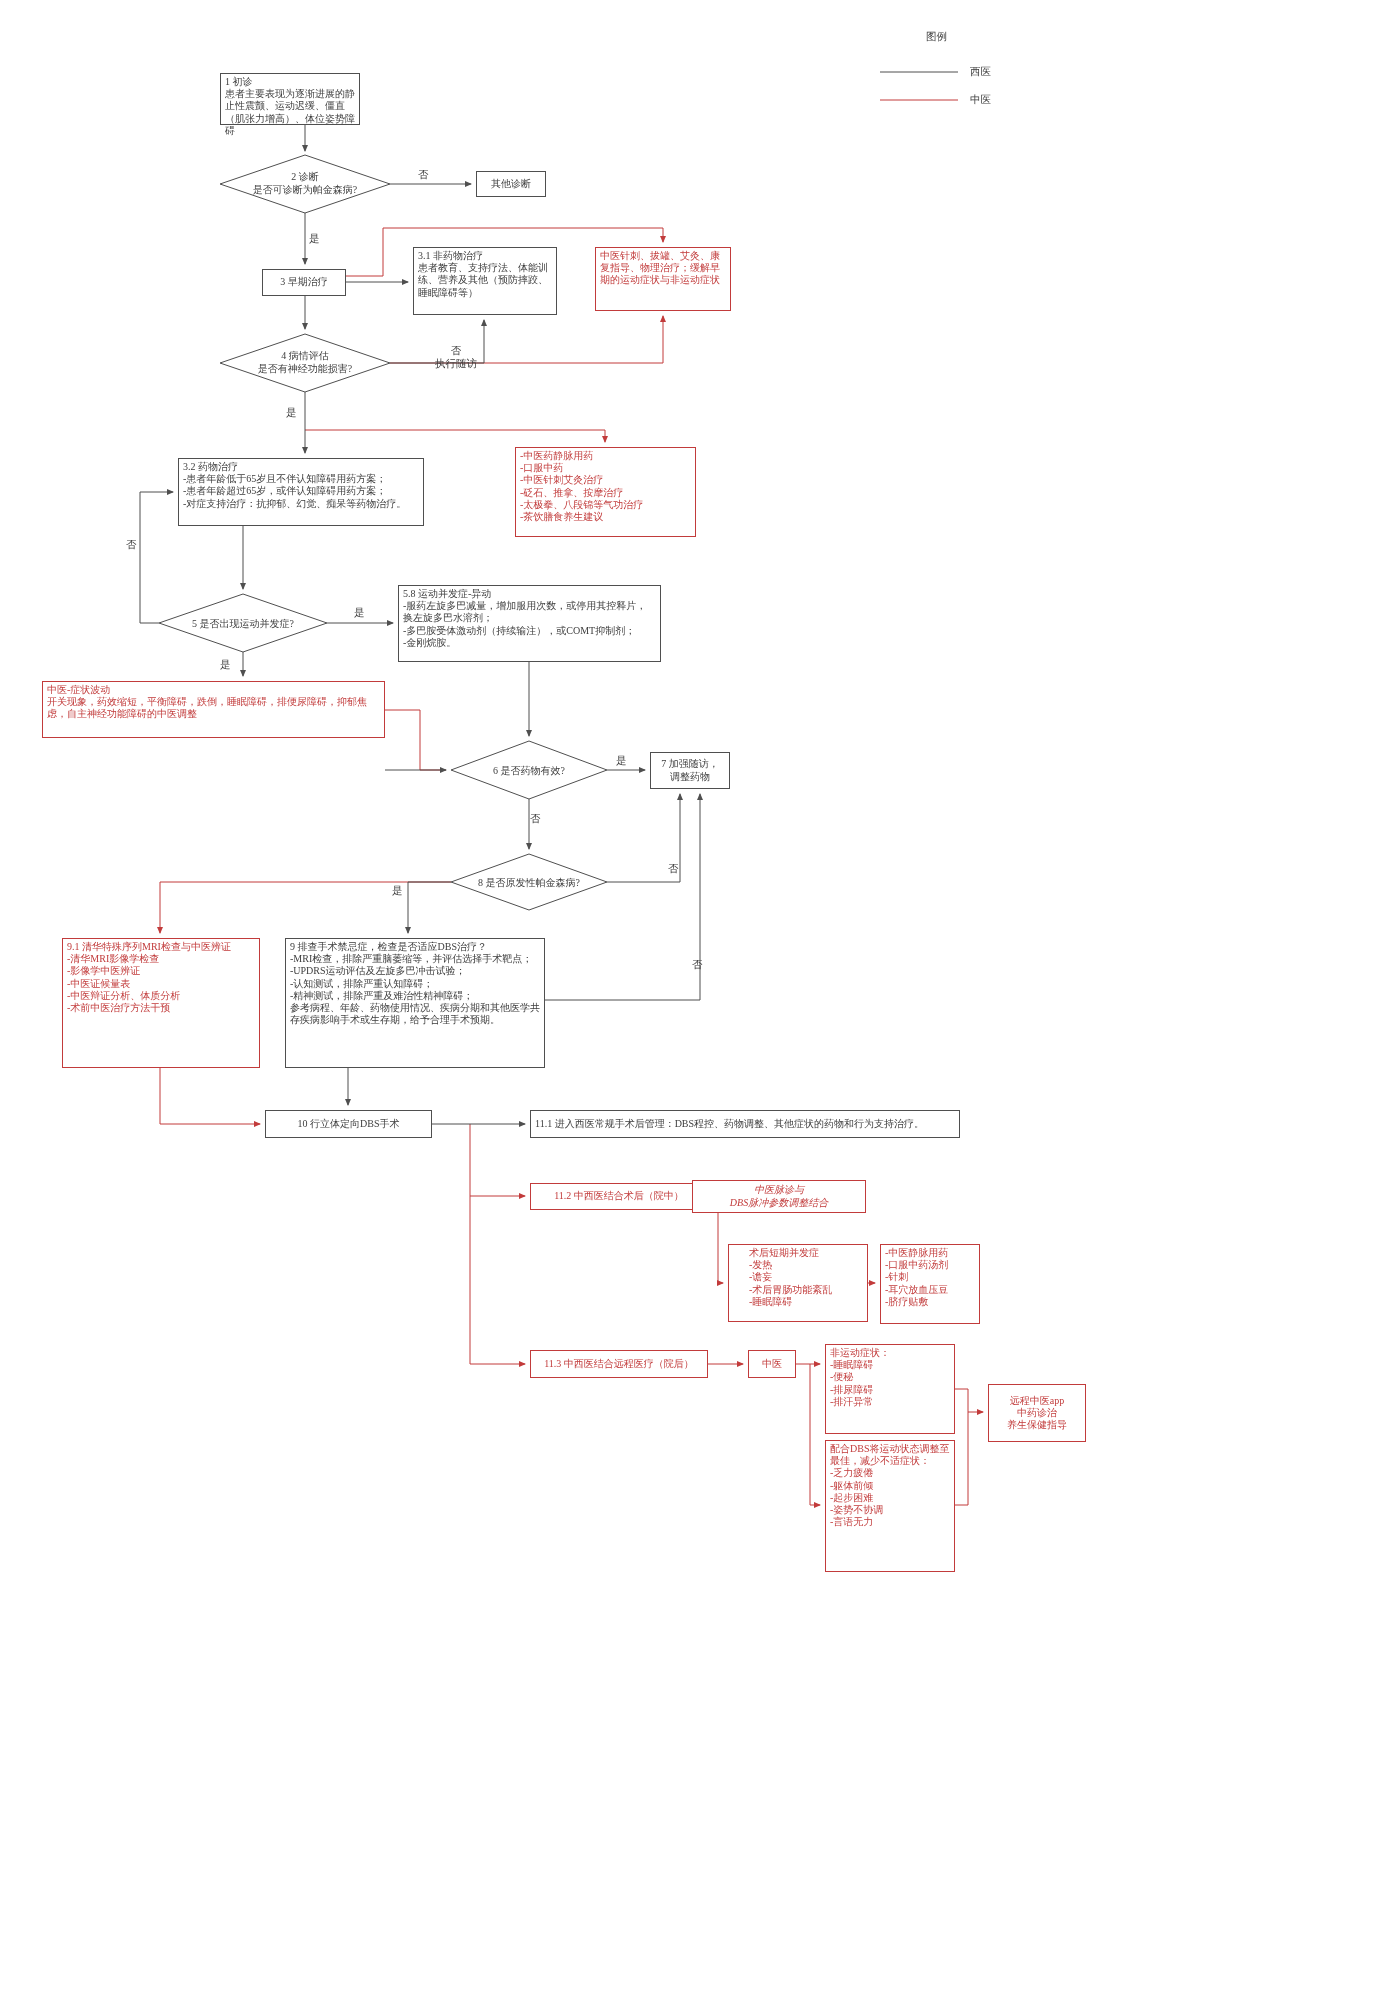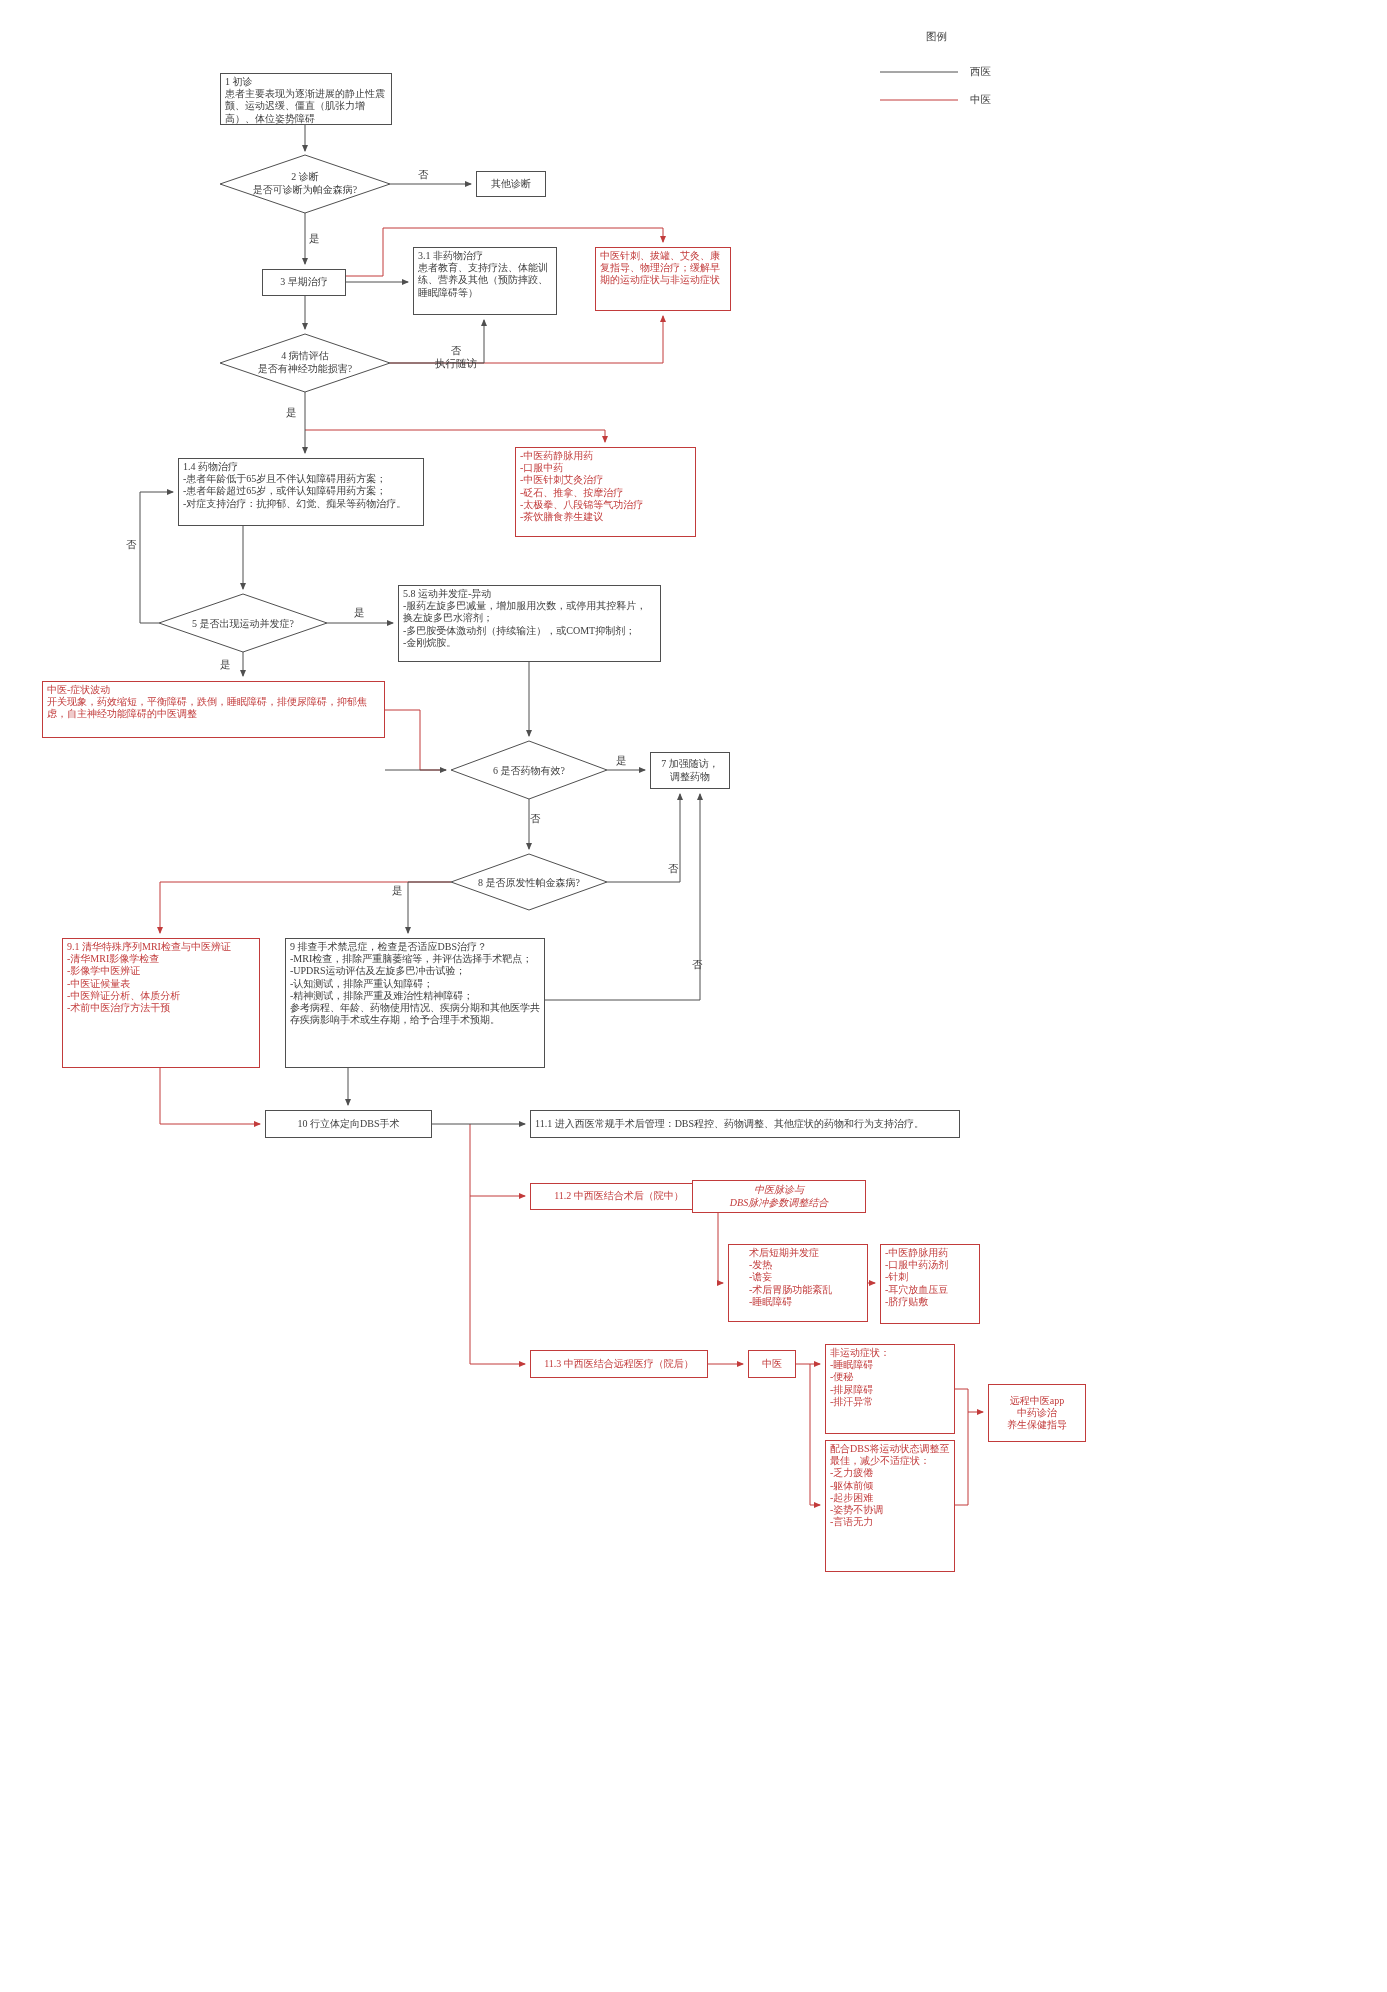--- a/index.html
+++ b/index.html
@@ -80,28 +80,28 @@
       <polygon points="159,623 243,594 327,623 243,652"></polygon>
       <polygon points="451,770 529,741 607,770 529,799"></polygon>
       <polygon points="451,882 529,854 607,882 529,910"></polygon>
     </g>
   </svg>
 
   <div class="lbl" style="left:926px;top:30px;">图例</div>
   <div class="lbl" style="left:970px;top:65px;">西医</div>
   <div class="lbl" style="left:970px;top:93px;">中医</div>
 
-  <div class="node" style="left:220px;top:73px;width:172px;height:52px;">1 初诊
+  <div class="node" style="left:220px;top:73px;width:140px;height:52px;">1 初诊
 患者主要表现为逐渐进展的静止性震颤、运动迟缓、僵直（肌张力增高）、体位姿势障碍</div>
   <div class="node center" style="left:476px;top:171px;width:70px;height:26px;">其他诊断</div>
   <div class="node center" style="left:262px;top:269px;width:84px;height:27px;">3 早期治疗</div>
   <div class="node" style="left:413px;top:247px;width:144px;height:68px;">3.1 非药物治疗
 患者教育、支持疗法、体能训练、营养及其他（预防摔跤、睡眠障碍等）</div>
   <div class="node red" style="left:595px;top:247px;width:136px;height:64px;">中医针刺、拔罐、艾灸、康复指导、物理治疗；缓解早期的运动症状与非运动症状</div>
-  <div class="node" style="left:178px;top:458px;width:246px;height:68px;">1.4 药物治疗
+  <div class="node" style="left:178px;top:458px;width:246px;height:68px;">3.2 药物治疗
 -患者年龄低于65岁且不伴认知障碍用药方案；
 -患者年龄超过65岁，或伴认知障碍用药方案；
 -对症支持治疗：抗抑郁、幻觉、痴呆等药物治疗。</div>
   <div class="node red" style="left:515px;top:447px;width:181px;height:90px;">-中医药静脉用药
 -口服中药
 -中医针刺艾灸治疗
 -砭石、推拿、按摩治疗
 -太极拳、八段锦等气功治疗
 -茶饮膳食养生建议</div>
   <div class="node" style="left:398px;top:585px;width:263px;height:77px;">5.8 运动并发症-异动

